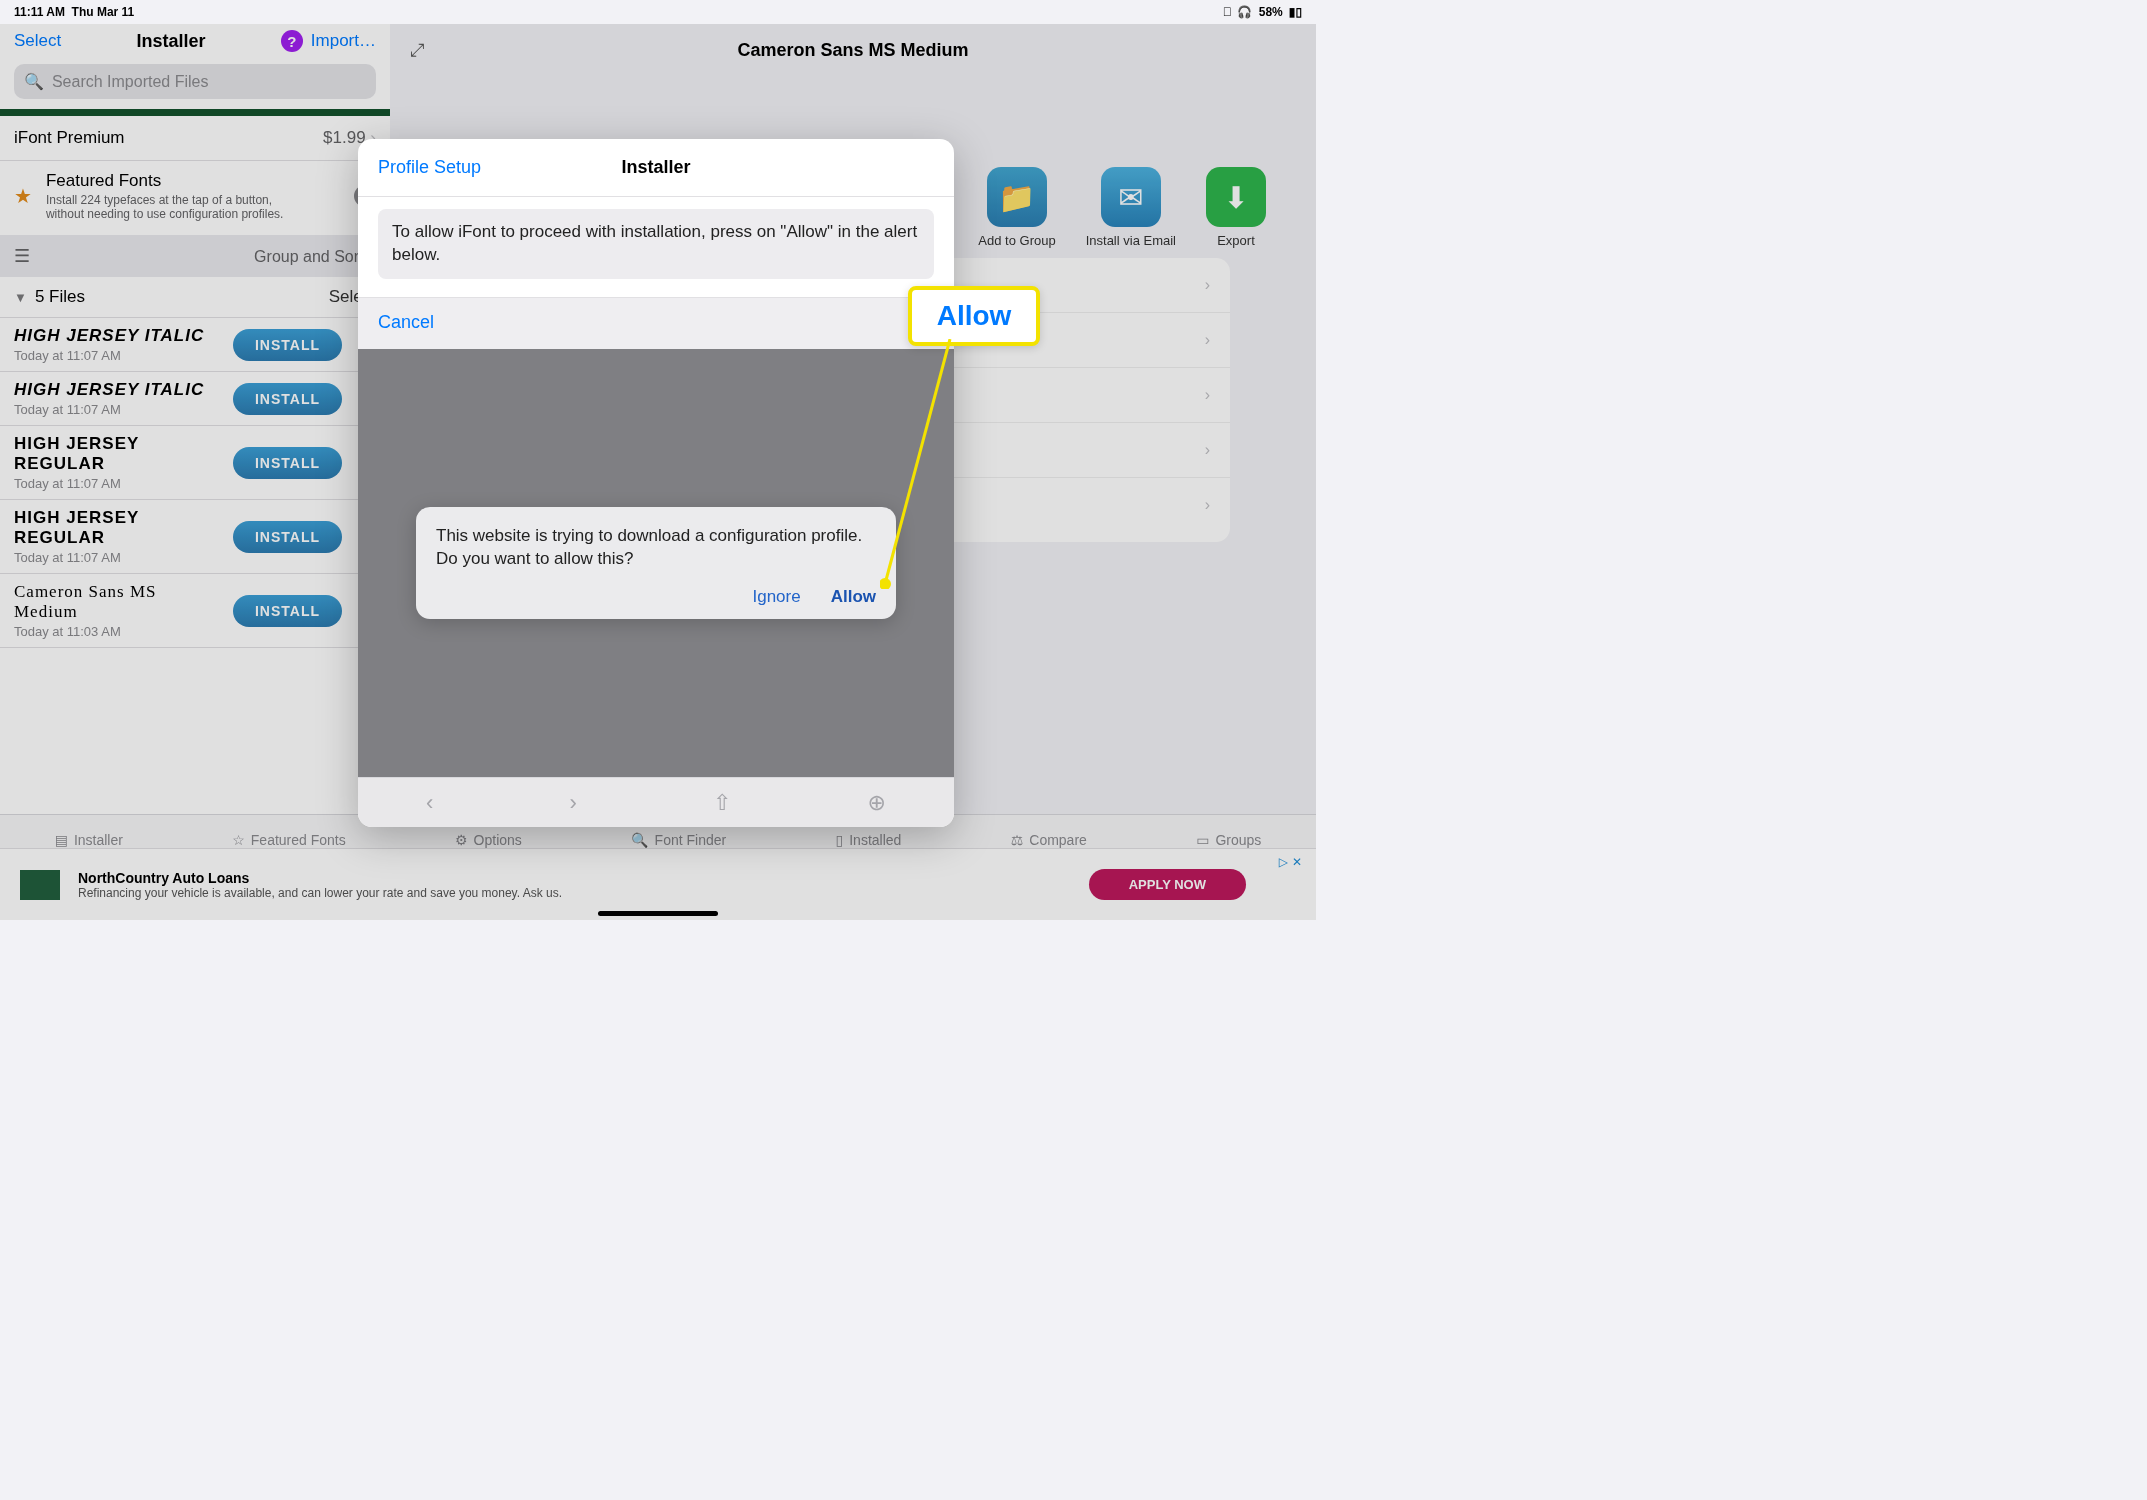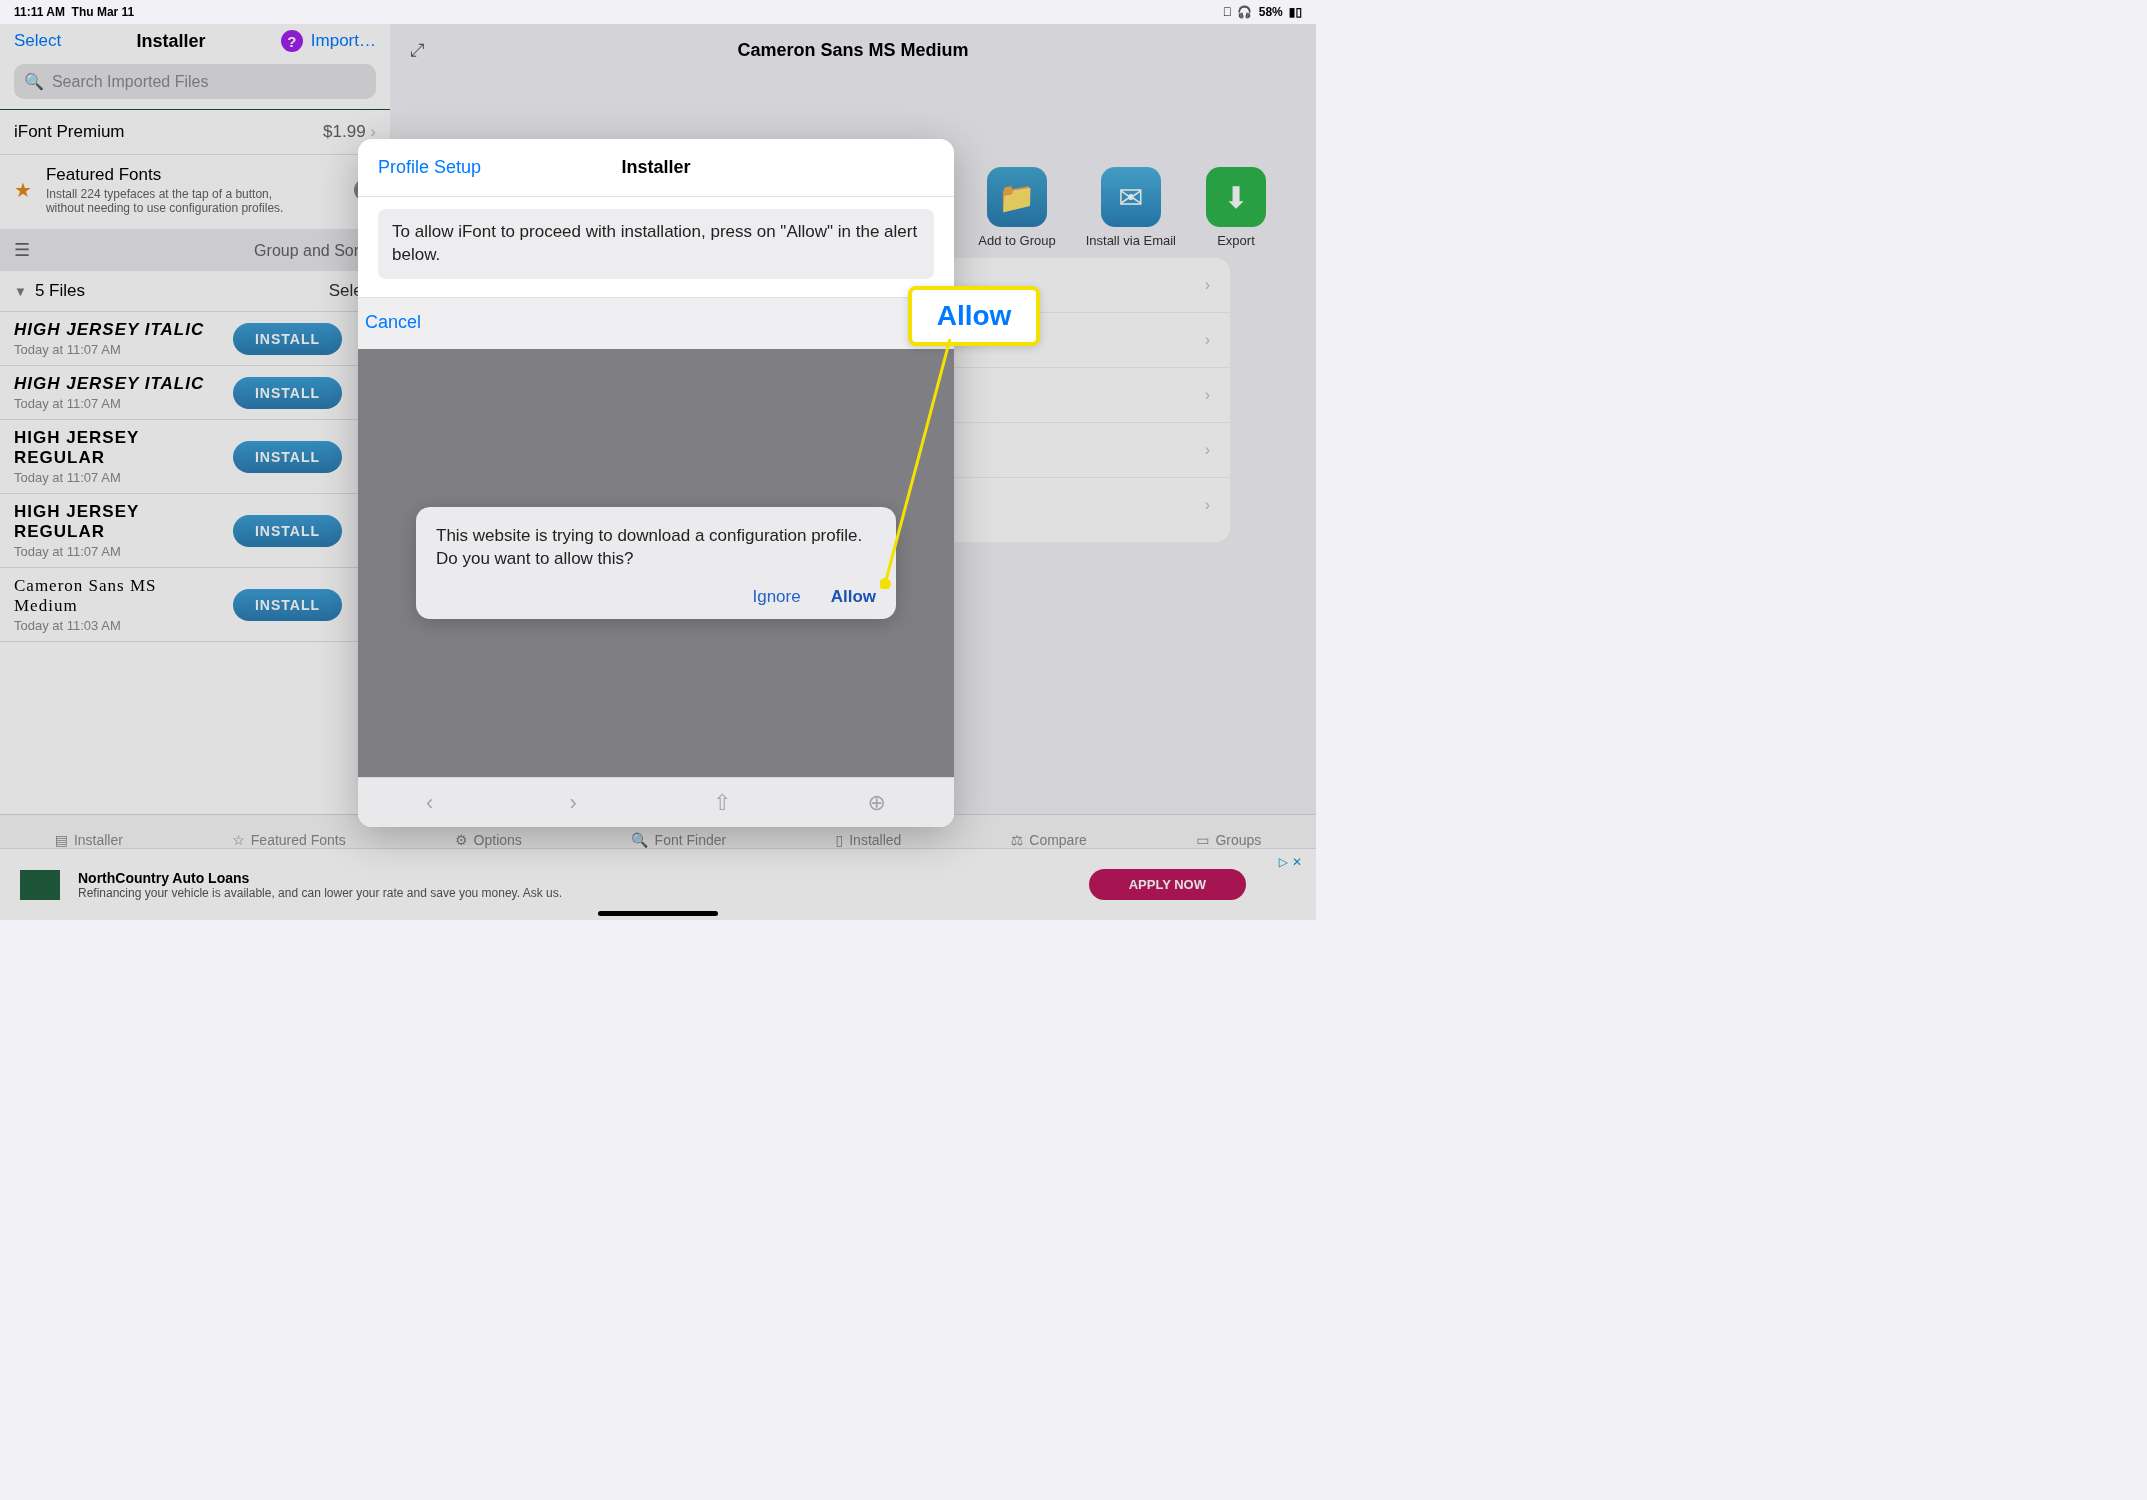--- a/index.html
+++ b/index.html
@@ -6,21 +6,21 @@
 body{width:1316px;height:920px;background:#f2f2f6;position:relative;overflow:hidden;}
 .status-bar{height:24px;display:flex;justify-content:space-between;align-items:center;padding:0 14px;font-size:12px;font-weight:600;}
 .status-bar .right{display:flex;align-items:center;gap:6px;}
 .content{position:relative;width:100%;height:calc(100% - 24px);}
 .sidebar{width:390px;height:100%;background:#fff;float:left;display:flex;flex-direction:column;}
 .sidebar-header{display:flex;align-items:center;justify-content:space-between;padding:6px 14px 8px;}
 .sidebar-header .title{font-size:18px;font-weight:700;}
 .link{color:#007aff;font-size:17px;}
 .help-badge{background:#a020f0;color:#fff;border-radius:50%;width:22px;height:22px;display:inline-flex;align-items:center;justify-content:center;font-weight:700;font-size:15px;}
 .search-field{margin:4px 14px 10px;background:#e4e4e8;border-radius:10px;display:flex;align-items:center;padding:8px 10px;gap:8px;color:#8a8a8e;font-size:16px;}
-.section-row{display:flex;justify-content:space-between;align-items:center;padding:12px 14px;font-size:17px;border-top:1px solid #14532d;}
+.section-row{display:flex;justify-content:space-between;align-items:center;padding:12px 14px;font-size:17px;border-top:7px solid #14532d;}
 .featured{display:flex;align-items:center;gap:14px;padding:10px 14px 14px;border-top:1px solid #e1e0e3;}
 .featured .star{color:#e28b1c;font-size:20px;}
 .featured .txt .t{font-size:17px;font-weight:500;}
 .featured .txt .s{font-size:12px;color:#636366;margin-top:2px;max-width:260px;}
 .chev-circle{width:22px;height:22px;border-radius:50%;background:#8c8c90;color:#fff;display:flex;align-items:center;justify-content:center;font-size:13px;margin-left:auto;}
 .group-sort{display:flex;align-items:center;justify-content:space-between;padding:10px 14px;background:#e9e9ed;color:#636366;font-size:16px;}
 .group-sort .lines{letter-spacing:-3px;font-size:18px;}
 .files-header{display:flex;justify-content:space-between;align-items:center;padding:10px 14px;font-size:17px;border-bottom:1px solid #e1e0e3;}
 .files-header .tri{color:#7b7b7e;margin-right:8px;font-size:13px;}
 .file-list{flex:1;overflow:hidden;}
@@ -54,21 +54,21 @@
 .ad-banner .txt .t{font-weight:700;font-size:14px;}
 .ad-banner .txt .s{font-size:12px;color:#555;}
 .apply-btn{margin-left:auto;background:#be185d;color:#fff;border:none;border-radius:18px;padding:8px 40px;font-size:13px;font-weight:600;}
 .ad-close{position:absolute;right:14px;top:6px;display:flex;gap:4px;font-size:12px;color:#1f8dd6;}
 .dim{position:absolute;inset:0;background:rgba(0,0,0,0.12);}
 .modal{position:absolute;left:358px;top:115px;width:596px;height:688px;background:#fff;border-radius:14px;overflow:hidden;box-shadow:0 10px 40px rgba(0,0,0,0.25);display:flex;flex-direction:column;}
 .modal-header{display:flex;align-items:center;padding:18px 20px;position:relative;border-bottom:1px solid #e1e0e3;}
 .modal-header .back{color:#007aff;font-size:18px;}
 .modal-header .title{position:absolute;left:50%;transform:translateX(-50%);font-size:18px;font-weight:700;}
 .modal-msg{margin:12px 20px 18px;background:#edecef;border-radius:8px;padding:12px 14px;font-size:17px;color:#222;line-height:1.35;}
-.cancel-row{padding:14px 7px 16px;background:#efeef1;border-top:1px solid #e1e0e3;}
+.cancel-row{padding:14px 20px 16px;background:#efeef1;border-top:1px solid #e1e0e3;}
 .cancel-row .cancel{color:#007aff;font-size:18px;}
 .modal-body{flex:1;background:#7f7f83;display:flex;align-items:center;justify-content:center;position:relative;}
 .alert{width:480px;background:#ebebed;border-radius:14px;padding:18px 20px 12px;box-shadow:0 4px 20px rgba(0,0,0,0.2);}
 .alert-msg{font-size:17px;color:#222;line-height:1.35;}
 .alert-actions{display:flex;justify-content:flex-end;gap:30px;margin-top:16px;}
 .alert-actions span{color:#2264c9;font-size:17px;}
 .alert-actions .allow{font-weight:700;color:#1a53b0;}
 .modal-footer{height:50px;background:#e9e8ea;display:flex;align-items:center;justify-content:space-around;color:#a5a5aa;font-size:22px;border-top:1px solid #d8d8dc;}
 .callout{position:absolute;left:908px;top:262px;width:132px;height:60px;background:#fff;border:4px solid #f3e200;border-radius:8px;display:flex;align-items:center;justify-content:center;color:#007aff;font-size:28px;font-weight:700;box-shadow:0 2px 8px rgba(0,0,0,0.15);}
 .callout-line{position:absolute;left:880px;top:315px;width:100px;height:250px;pointer-events:none;}

